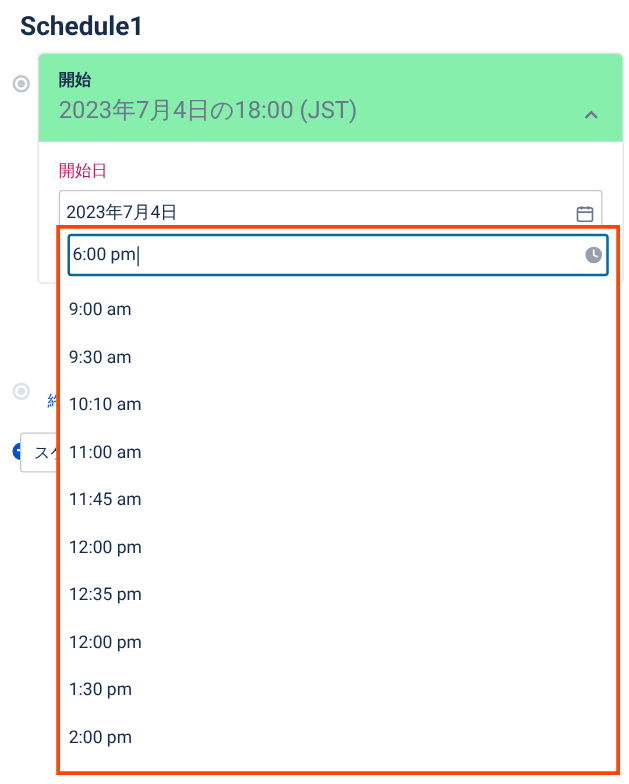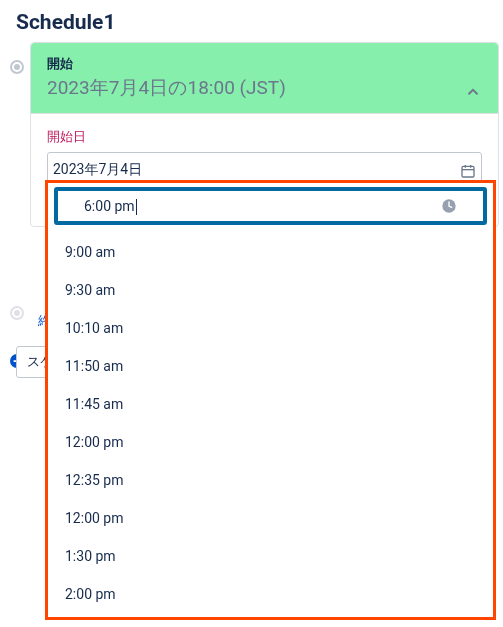--- a/index.html
+++ b/index.html
@@ -137,24 +137,24 @@
       top: 180px;
       right: 7px;
       bottom: 7px;
       border: 3px solid #ff4500;
       background: #fff;
       z-index: 10;
       display: flex;
       flex-direction: column;
     }
     .time-input-row {
-      border: 4px solid #0369a1;
+      border: 2px solid #0369a1;
       border-radius: 3px;
       margin: 4px 6px 4px 6px;
-      padding: 7px 26px;
+      padding: 7px 2px;
       display: flex;
       justify-content: space-between;
       align-items: center;
       background: #fff;
     }
     .time-input-val {
       font-size: 14px;
       color: #172b4d;
       position: relative;
     }
@@ -171,21 +171,21 @@
       width: 16px;
       height: 16px;
       color: #97a0af;
     }
     .time-options {
       flex: 1;
       overflow-y: auto;
       padding: 4px 0;
     }
     .time-option {
-      padding: 11px 17px;
+      padding: 11px 7px;
       font-size: 14px;
       color: #172b4d;
       cursor: pointer;
     }
     .time-options::-webkit-scrollbar {
       width: 10px;
     }
     .time-options::-webkit-scrollbar-track {
       background: #fff;
     }
@@ -242,21 +242,21 @@
     <span class="time-input-val">6:00 pm</span>
     <svg class="clock-icon" viewBox="0 0 24 24" fill="currentColor">
         <circle cx="12" cy="12" r="10"></circle>
         <path d="M12 6 L12 12 L16 14" stroke="#fff" stroke-width="2" fill="none" stroke-linecap="round"></path>
       </svg>
   </div>
   <div class="time-options" id="time-options">
       <div class="time-option">9:00 am</div>
       <div class="time-option">9:30 am</div>
       <div class="time-option">10:10 am</div>
-      <div class="time-option">11:50 am</div>
+      <div class="time-option">11:00 am</div>
       <div class="time-option">11:45 am</div>
       <div class="time-option">12:00 pm</div>
       <div class="time-option">12:35 pm</div>
       <div class="time-option">12:00 pm</div>
       <div class="time-option">1:30 pm</div>
       <div class="time-option">2:00 pm</div>
     </div>
 </div>
 
 </body></html>

